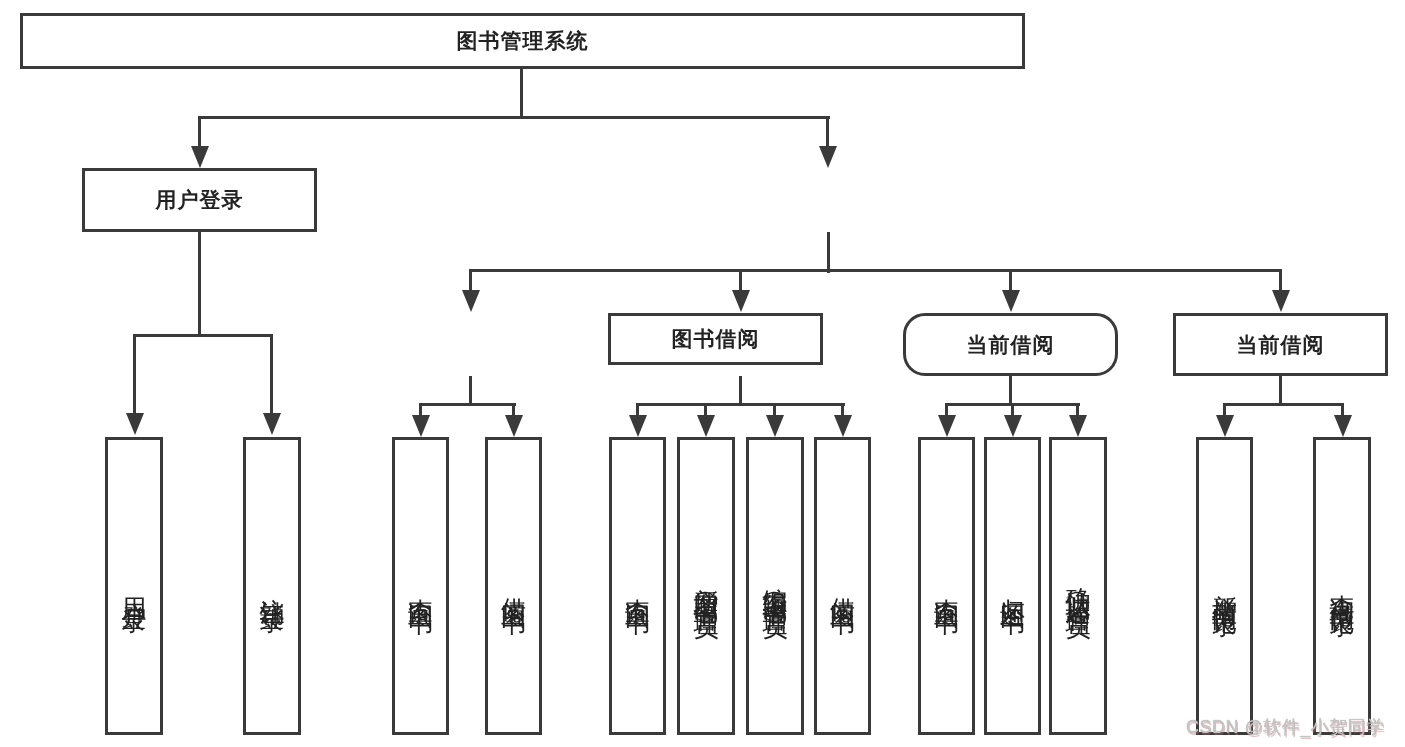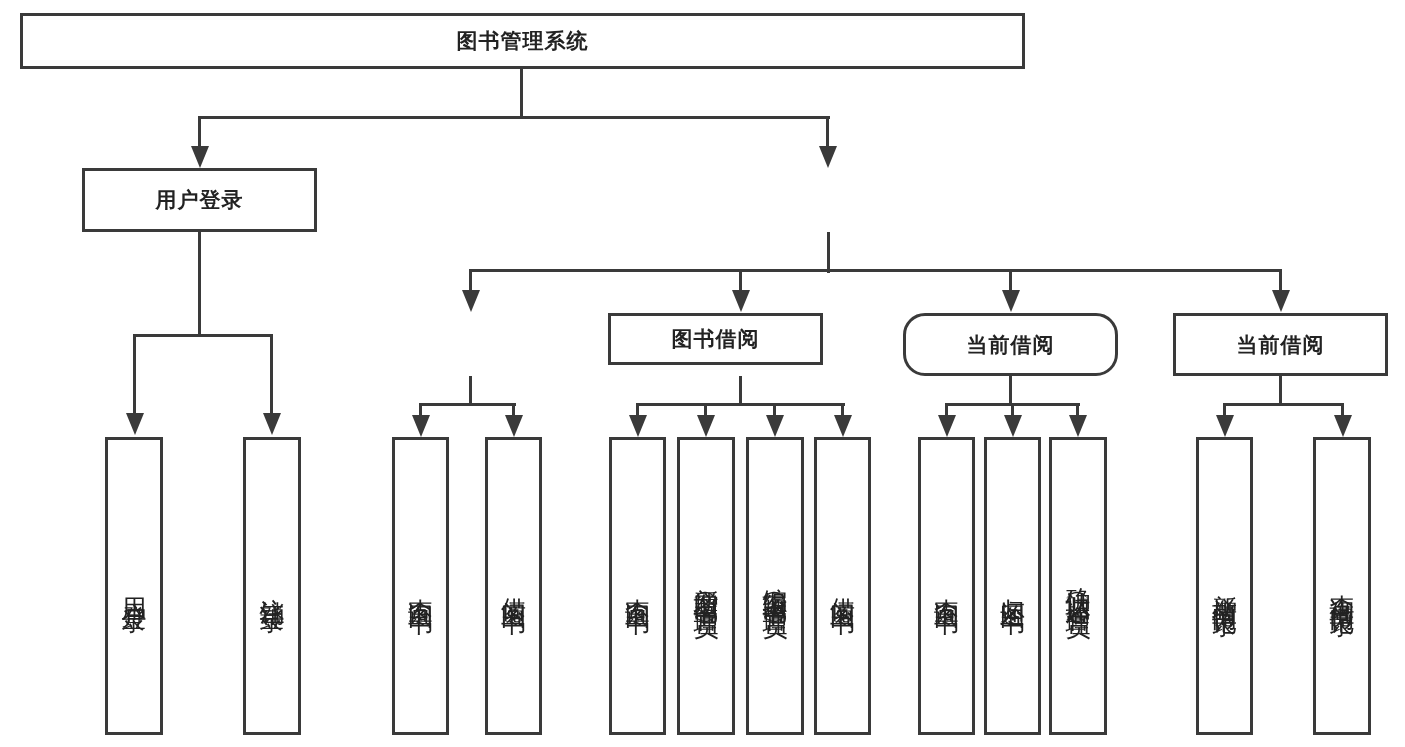--- a/index.html
+++ b/index.html
@@ -130,14 +130,15 @@
   <div class="vbox" style="left:1049px;top:437px;width:58px;height:298px;">
     <span>确认归还（管理员）</span>
   </div>
   <div class="vbox" style="left:1196px;top:437px;width:57px;height:298px;">
     <span>新增借阅记录</span>
   </div>
   <div class="vbox" style="left:1313px;top:437px;width:58px;height:298px;">
     <span>查询借阅记录</span>
   </div>
 
+  <div class="watermark">CSDN @软件_小贺同学</div>
 
 </div>
 
 </body></html>

